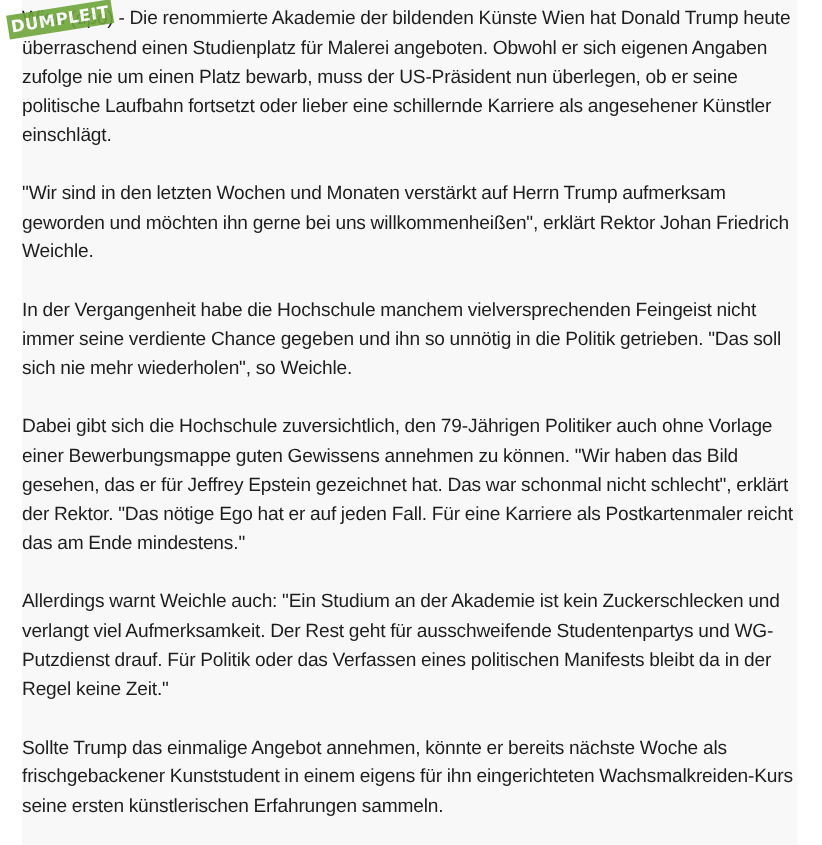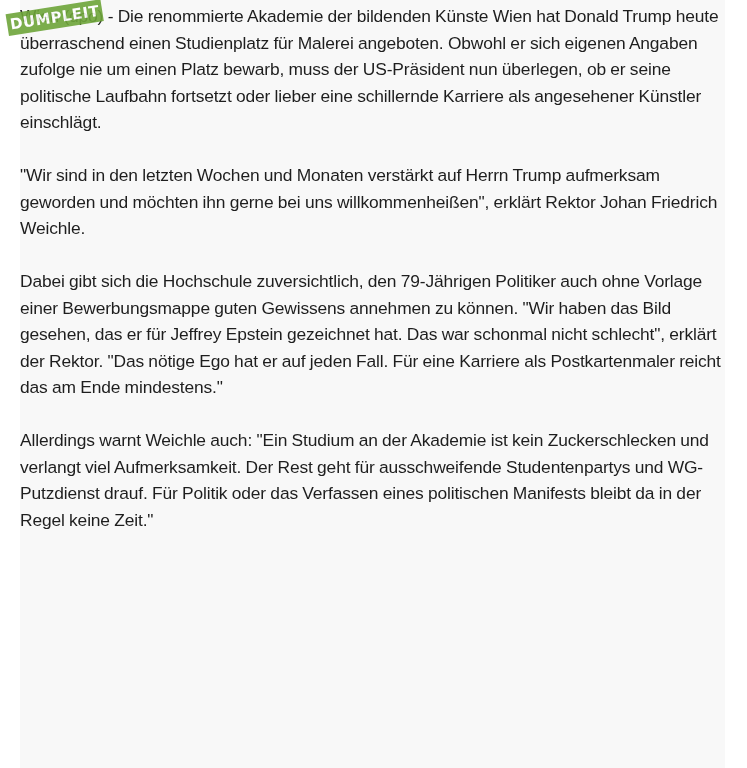--- a/index.html
+++ b/index.html
@@ -54,15 +54,17 @@
     }
   </style>
 </head>
 <body>
 
 <div class="logo">DUMPLEIT</div>
 
 <div class="article">
   <p>Wien (dpo) - Die renommierte Akademie der bildenden Künste Wien hat Donald Trump heute überraschend einen Studienplatz für Malerei angeboten. Obwohl er sich eigenen Angaben zufolge nie um einen Platz bewarb, muss der US-Präsident nun überlegen, ob er seine politische Laufbahn fortsetzt oder lieber eine schillernde Karriere als angesehener Künstler einschlägt.</p>
   <p>"Wir sind in den letzten Wochen und Monaten verstärkt auf Herrn Trump aufmerksam geworden und möchten ihn gerne bei uns willkommenheißen", erklärt Rektor Johan Friedrich Weichle.</p>
+  <p>In der Vergangenheit habe die Hochschule manchem vielversprechenden Feingeist nicht immer seine verdiente Chance gegeben und ihn so unnötig in die Politik getrieben. "Das soll sich nie mehr wiederholen", so Weichle.</p>
   <p>Dabei gibt sich die Hochschule zuversichtlich, den 79-Jährigen Politiker auch ohne Vorlage einer Bewerbungsmappe guten Gewissens annehmen zu können. "Wir haben das Bild gesehen, das er für Jeffrey Epstein gezeichnet hat. Das war schonmal nicht schlecht", erklärt der Rektor. "Das nötige Ego hat er auf jeden Fall. Für eine Karriere als Postkartenmaler reicht das am Ende mindestens."</p>
   <p>Allerdings warnt Weichle auch: "Ein Studium an der Akademie ist kein Zuckerschlecken und verlangt viel Aufmerksamkeit. Der Rest geht für ausschweifende Studentenpartys und WG-Putzdienst drauf. Für Politik oder das Verfassen eines politischen Manifests bleibt da in der Regel keine Zeit."</p>
+  <p>Sollte Trump das einmalige Angebot annehmen, könnte er bereits nächste Woche als frischgebackener Kunststudent in einem eigens für ihn eingerichteten Wachsmalkreiden-Kurs seine ersten künstlerischen Erfahrungen sammeln.</p>
 </div>
 
 </body></html>

